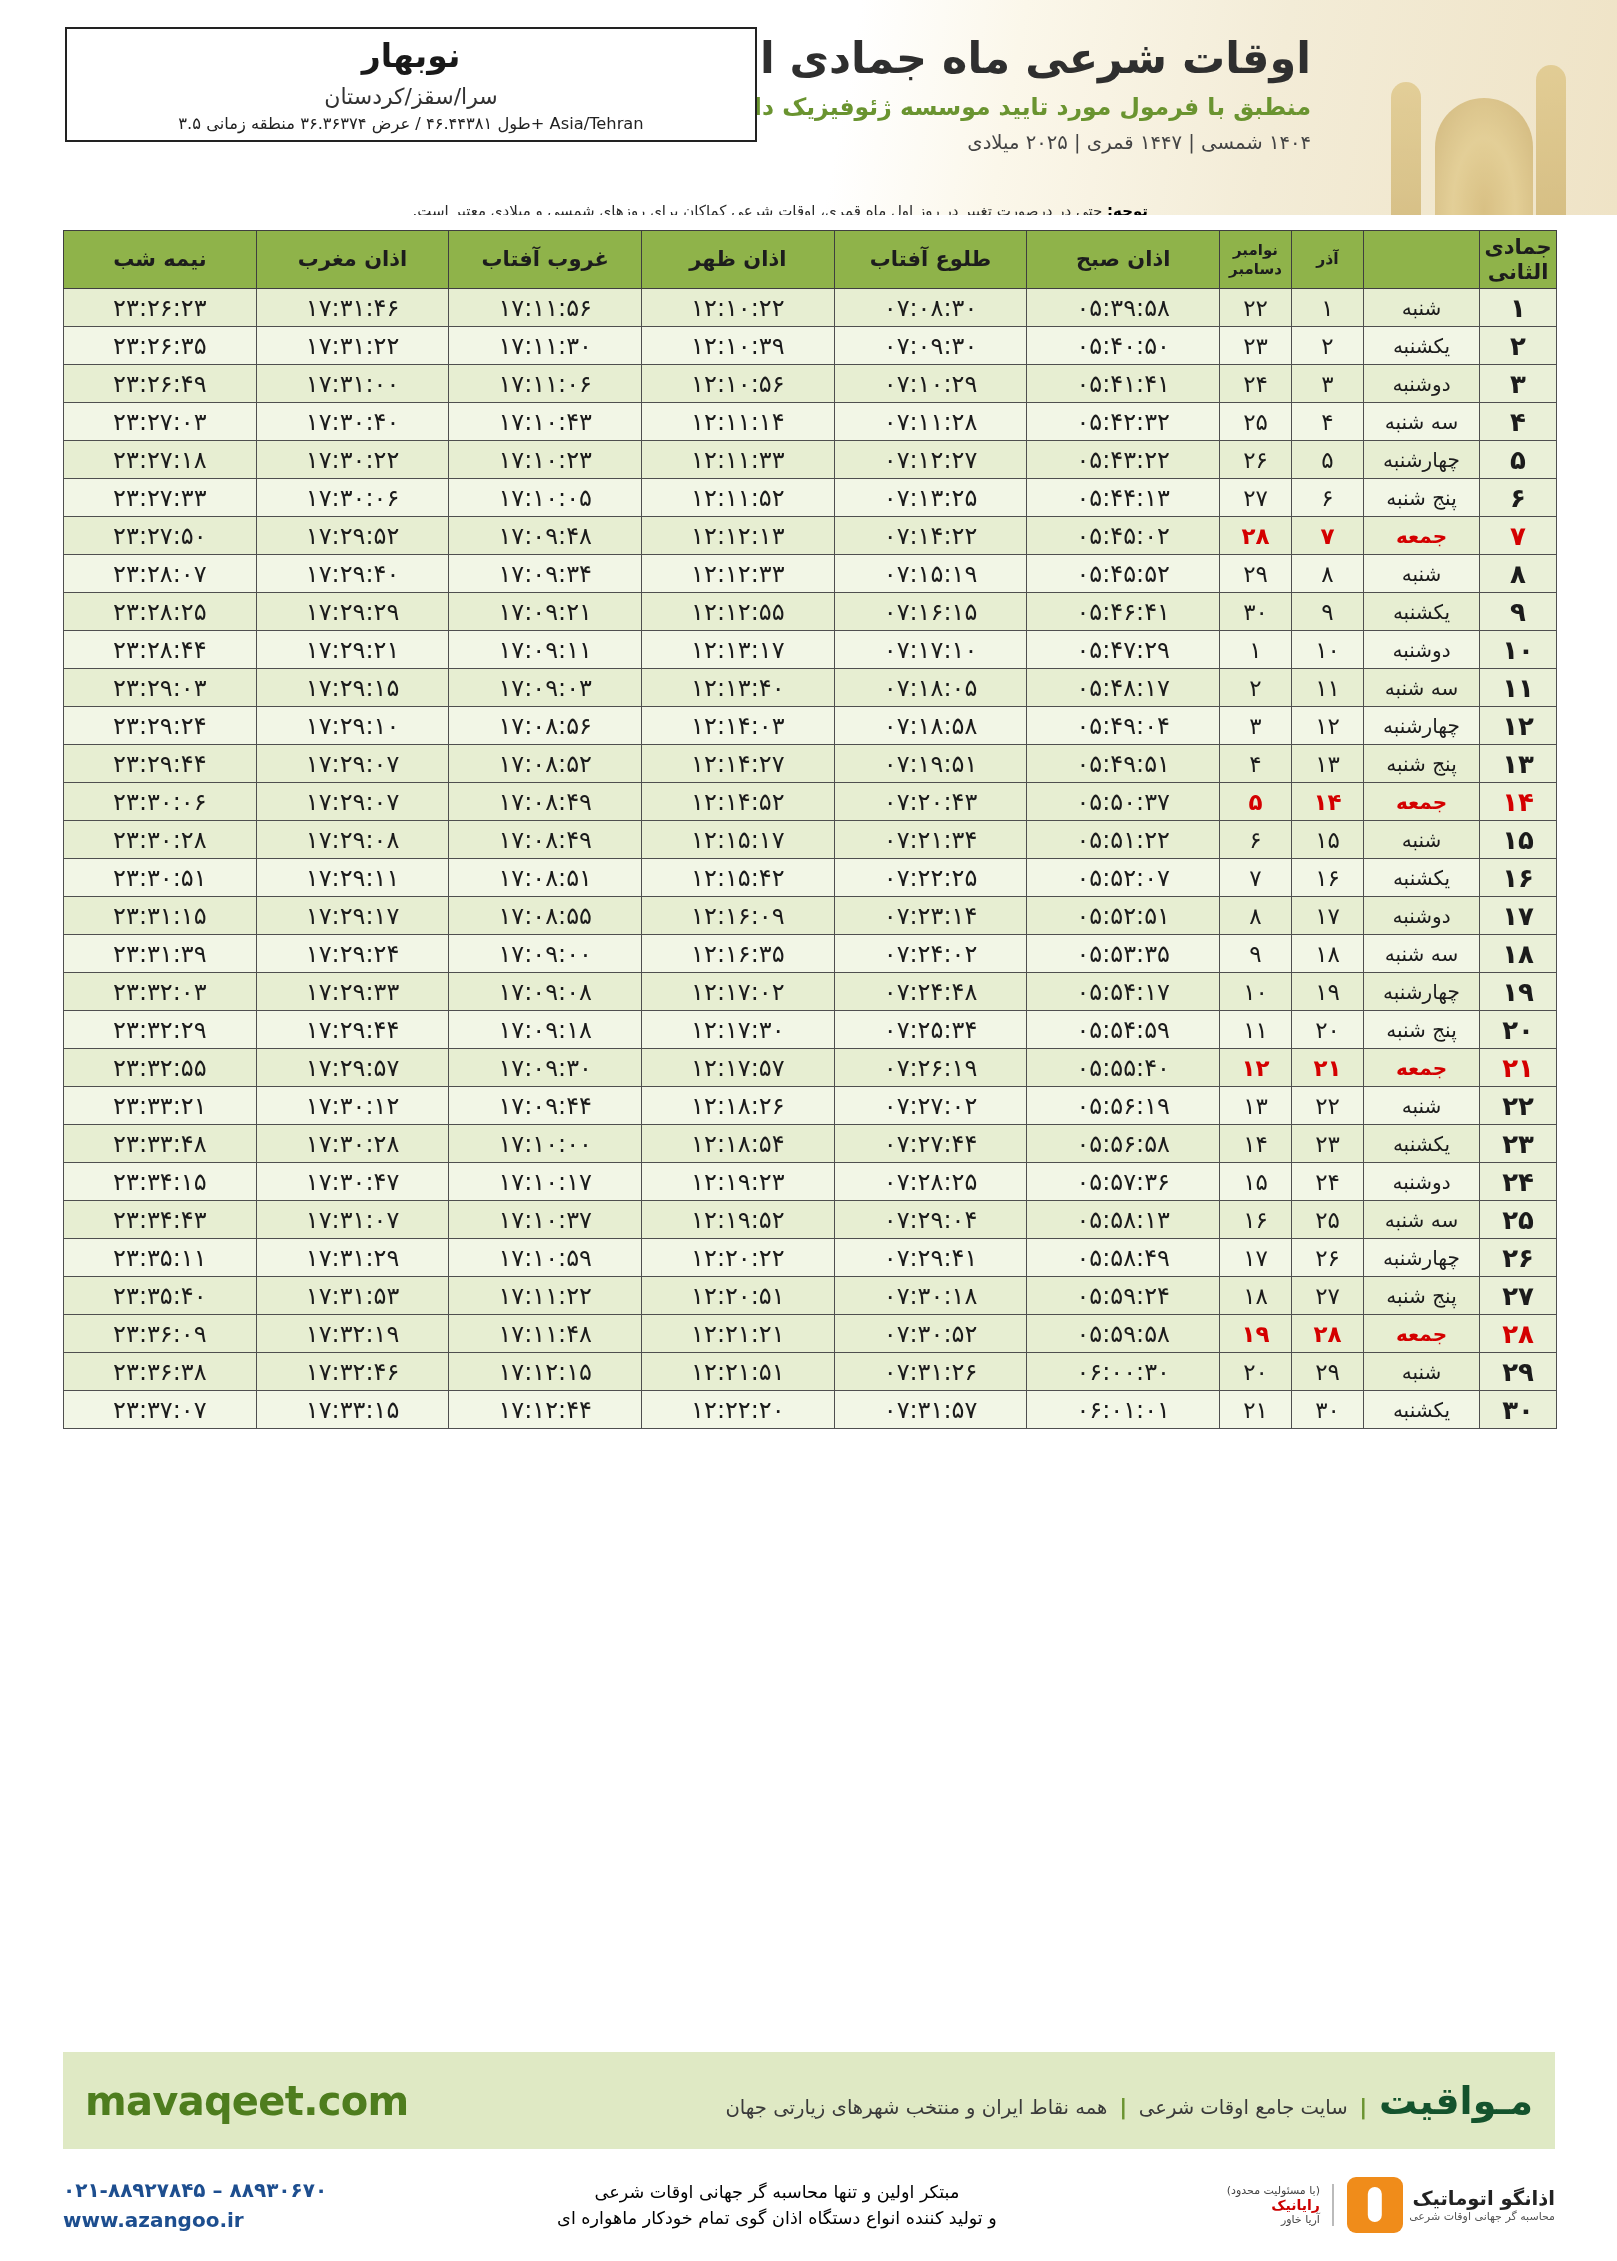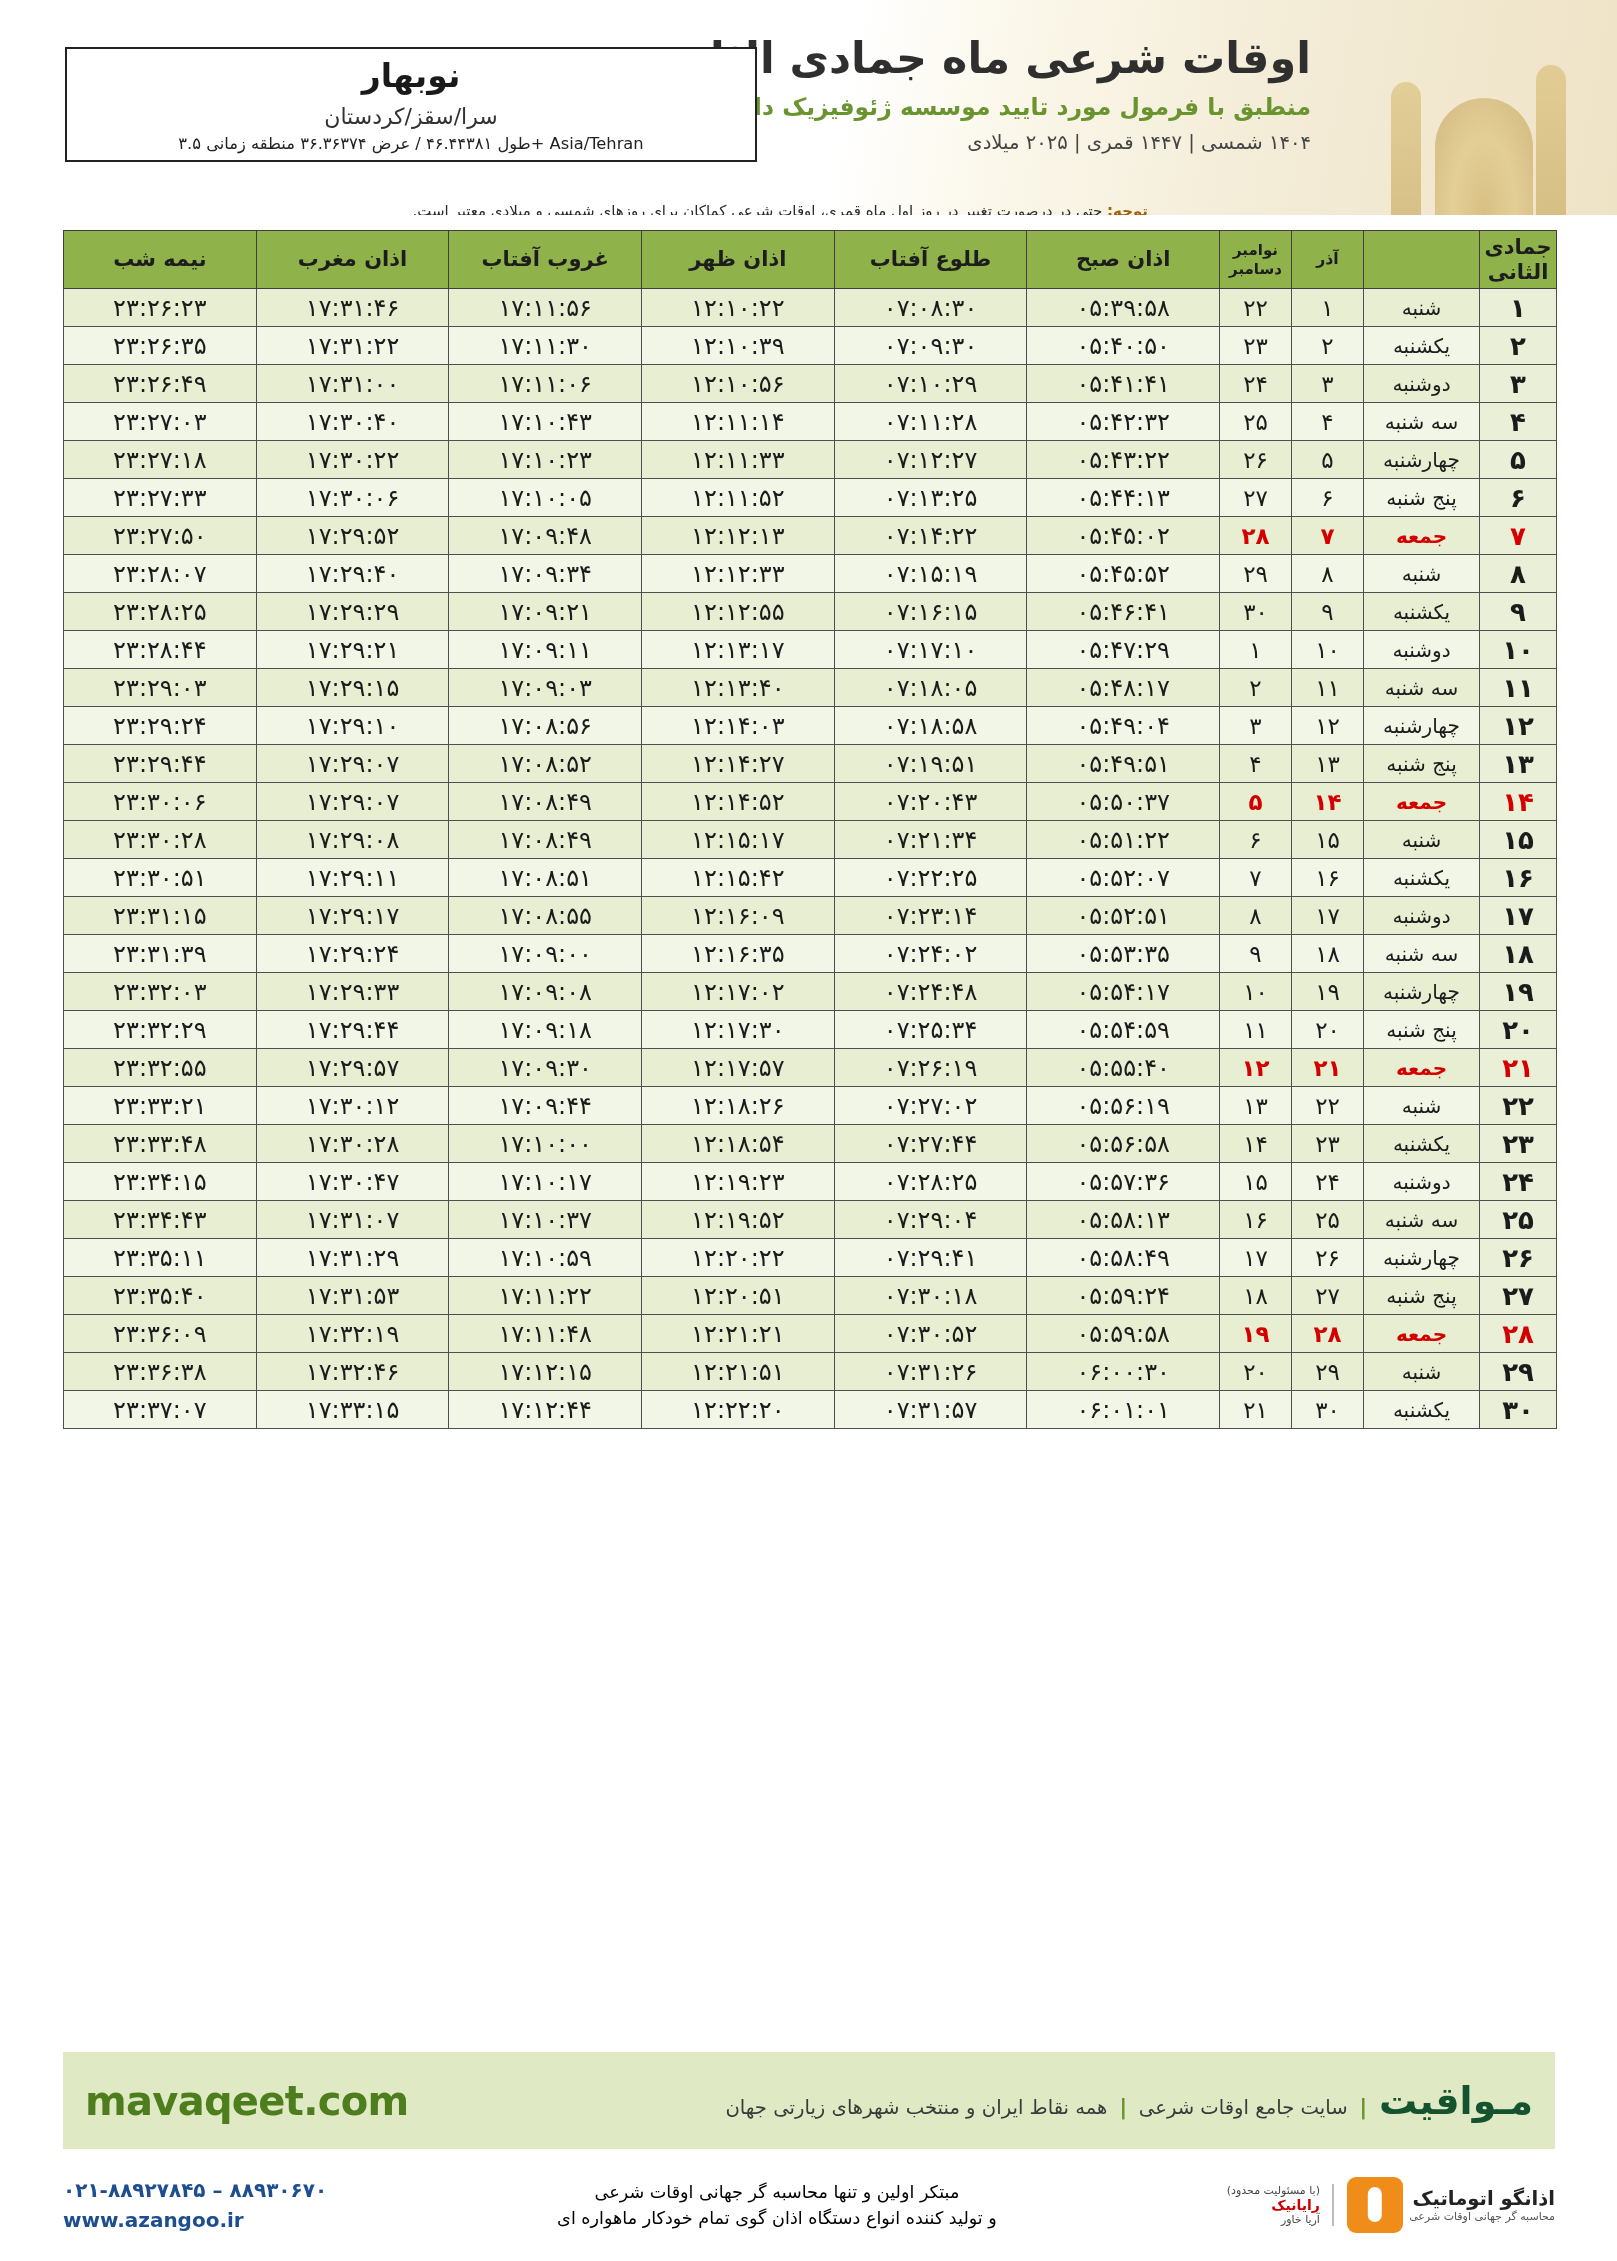--- a/index.html
+++ b/index.html
@@ -87,21 +87,21 @@
   }
   .year-line {
     font-size: 19.6px;
     color: #444;
     margin-top: 7.8px;
     direction: rtl;
   }
 
   .city-box {
     position: absolute;
-    top: 47px;
+    top: 27px;
     left: 65px;
     width: 692px;
     border: 2px solid #222;
     background: #fff;
     padding: 9px 6.5px 6.5px 6.5px;
     text-align: center;
     box-sizing: border-box;
   }
   .city-name {
     font-size: 33px;
@@ -123,21 +123,21 @@
   .note-line {
     position: absolute;
     top: 202px;
     left: 65px;
     width: 1083px;
     text-align: right;
     font-size: 15px;
     color: #2a2a2a;
     direction: rtl;
   }
-  .note-line .red { color: #a16207; font-weight: bold; }
+  .note-line .red { color: #000000; font-weight: bold; }
 
   
   .table-wrap {
     position: absolute;
     top: 230px;
     left: 63px;
     width: 1494px;
   }
   table {
     border-collapse: collapse;

